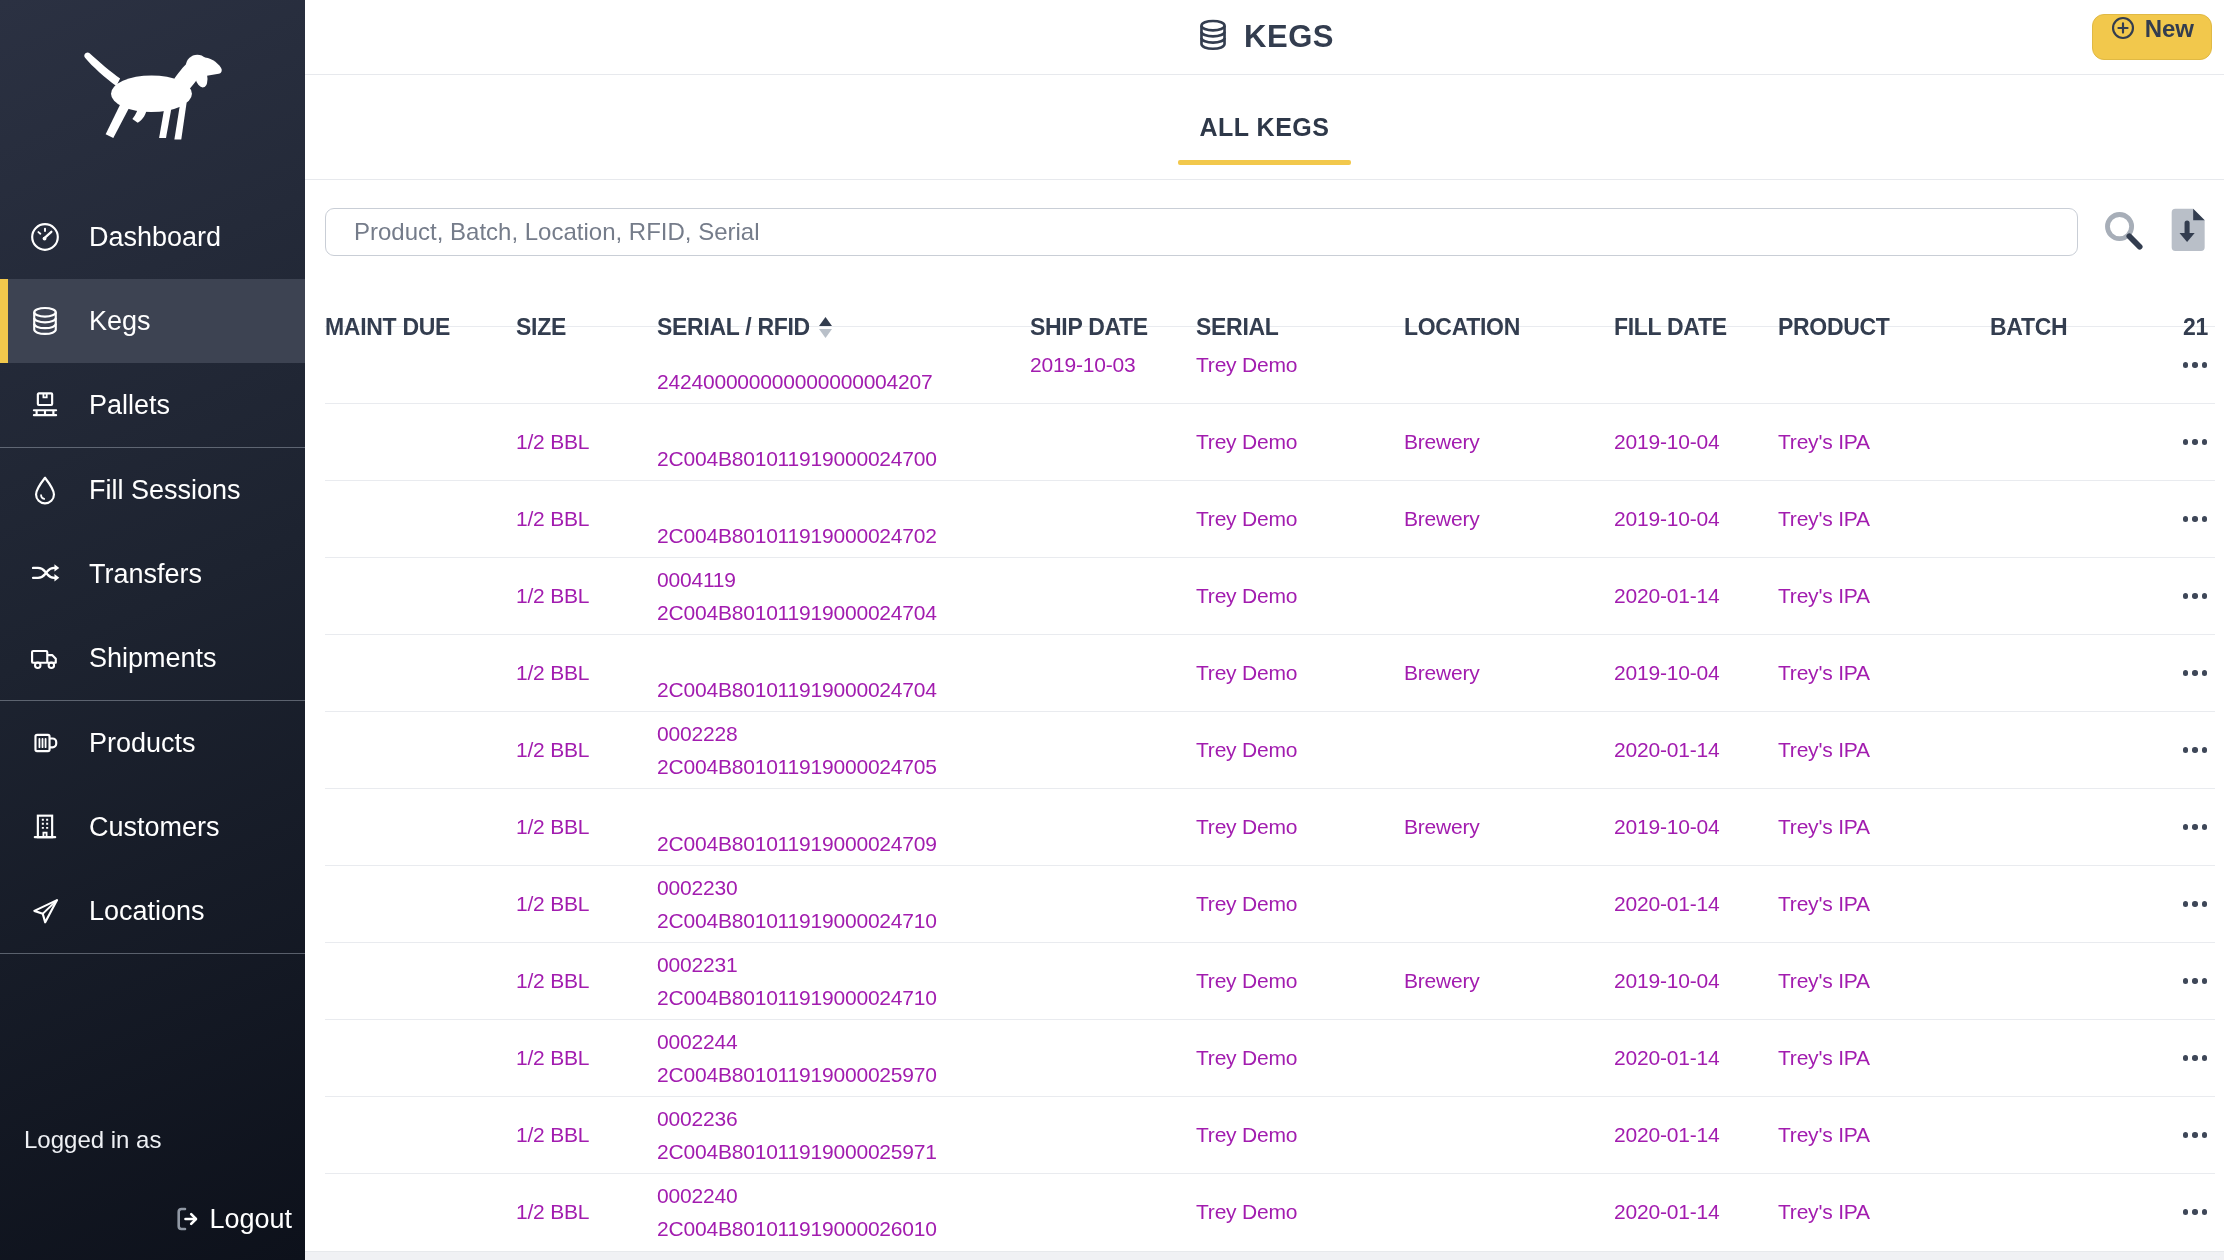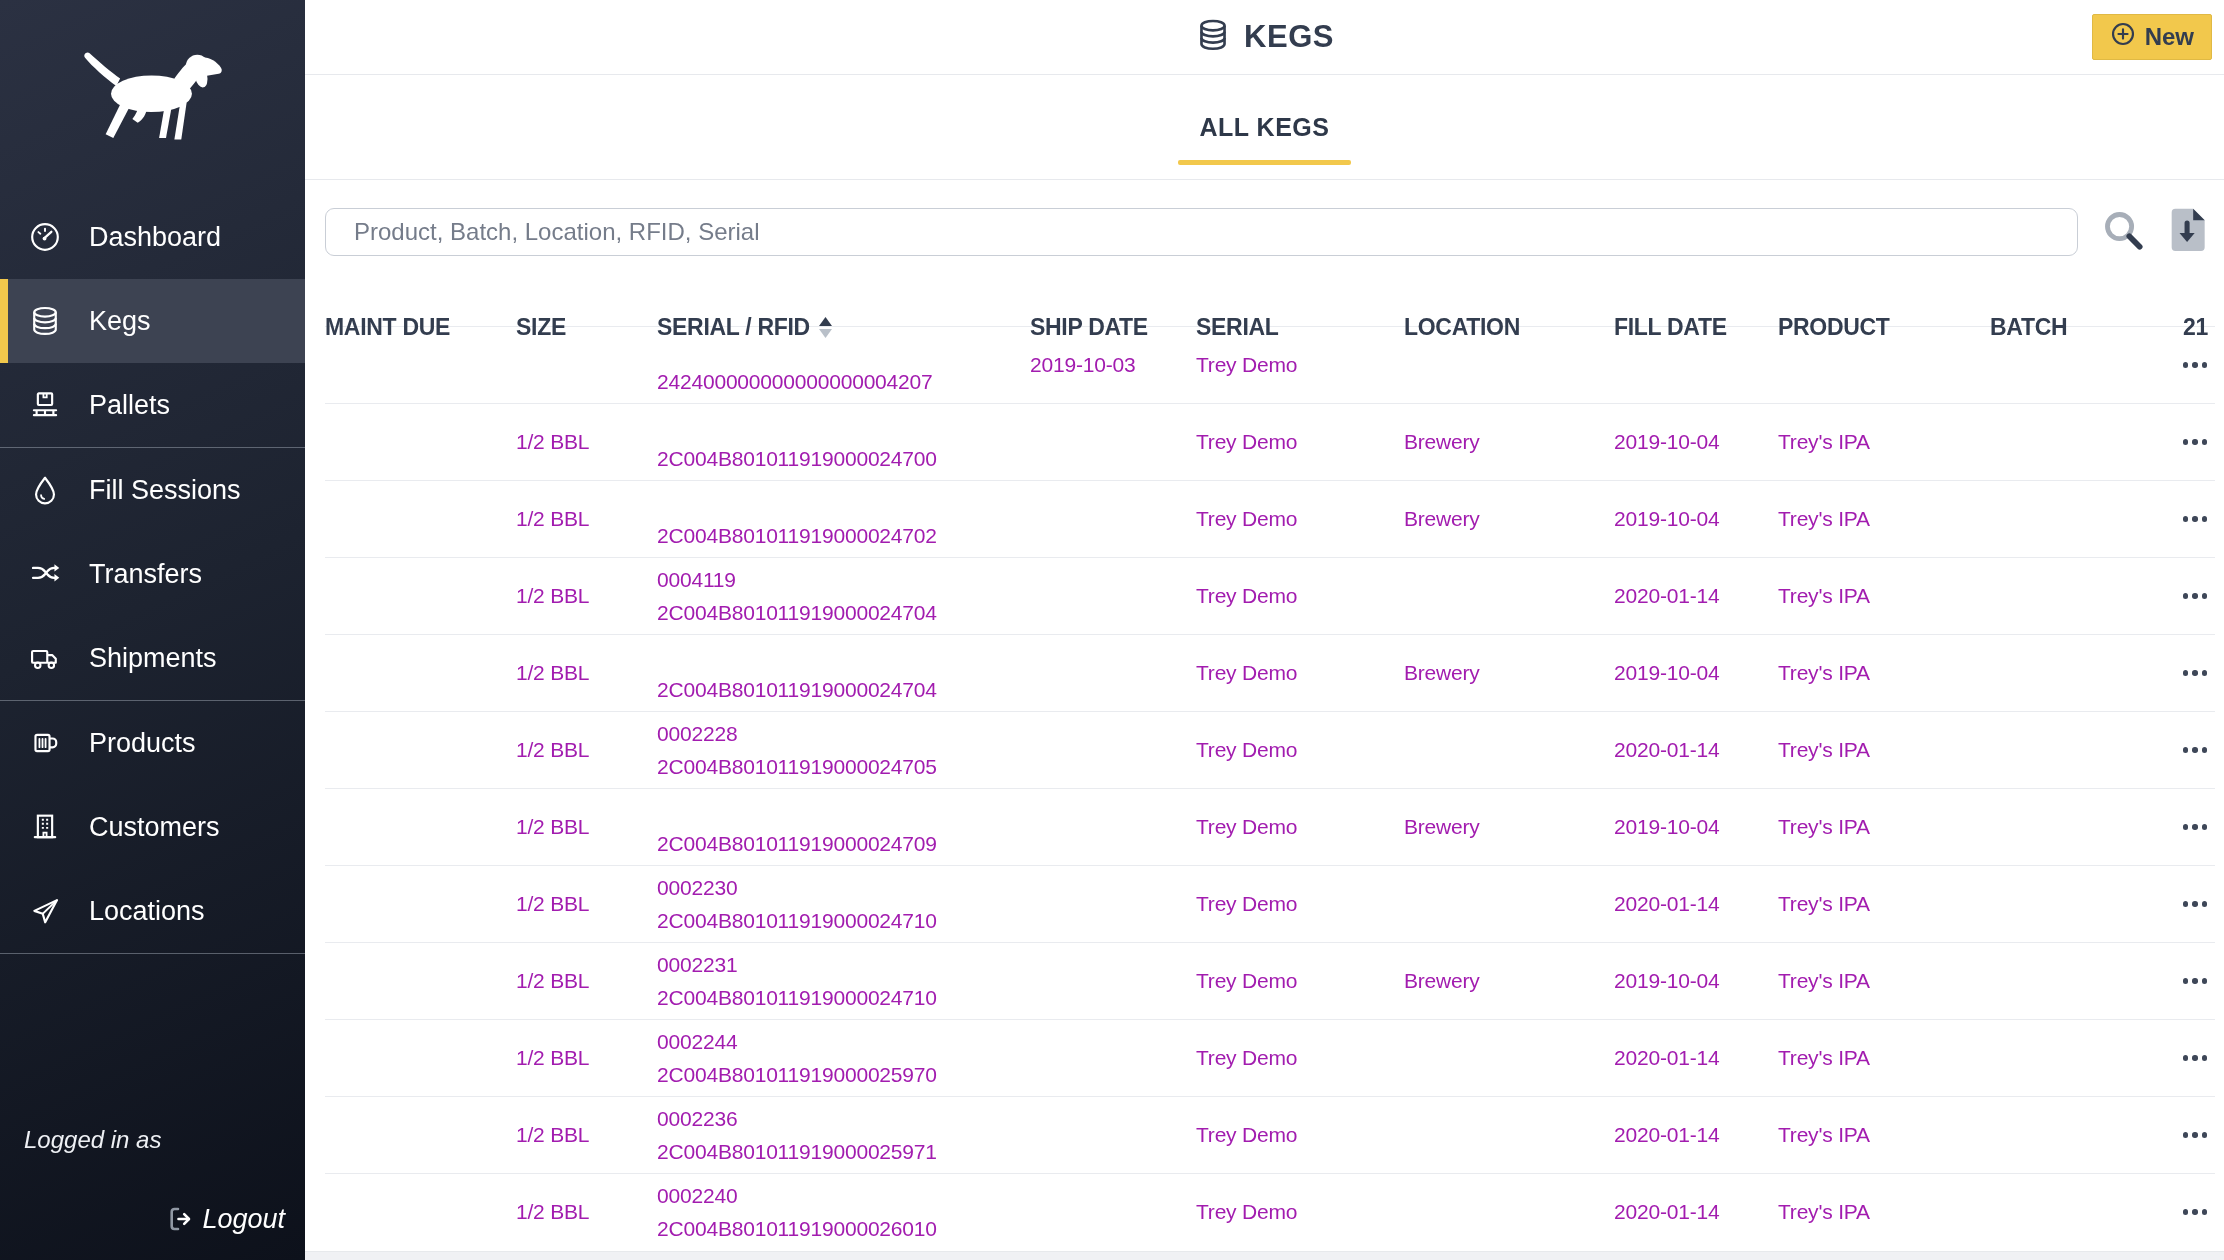--- a/index.html
+++ b/index.html
@@ -22,37 +22,37 @@
     position:relative; height:84px; display:flex; align-items:center;
     padding-left:28px; gap:27px; font-size:27px; color:#ffffff; cursor:pointer;
   }
   .nav-item.active { background:#3d4352; }
   .nav-item.active::before {
     content:""; position:absolute; left:0; top:0; bottom:0; width:8px; background:#F2C84C;
   }
   .nav-icon { width:34px; height:34px; flex:0 0 34px; display:flex; align-items:center; justify-content:center; }
   .nav-icon svg { display:block; }
   .nav-divider { height:1px; background:rgba(158,165,178,0.5); }
-  .sidebar-bottom { position:absolute; left:24px; right:20px; bottom:24px;font-style:italic; }
+  .sidebar-bottom { position:absolute; left:24px; right:13px; bottom:24px; }
   .logged-in { font-size:24px; color:#eef0f4; margin-bottom:48px; }
   .logout-row { display:flex; align-items:center; gap:4px; font-size:27px; color:#fff; cursor:pointer;justify-content:flex-end; }
 
   
   main { position:relative; flex:1; display:flex; flex-direction:column; background:#fff; }
 
   .topbar { position:relative; height:75px; border-bottom:1px solid #e7e9ed; flex:0 0 75px; }
   .title-wrap {
     position:absolute; left:0; right:0; top:0; bottom:0;
     display:flex; align-items:center; justify-content:center; gap:13px;
   }
   .page-title { font-size:31px; font-weight:bold; color:#333d4f; letter-spacing:0.5px; }
   .new-btn {
     position:absolute; right:12px; top:14px; height:46px; padding:0 17px;
-    background:#F2C84C; border:1px solid #e0b944; border-radius:2px;
-    display:flex; align-items:center; gap:9px;
+    background:#F2C84C; border:1px solid #e0b944; border-radius:12px;
+    display:flex; gap:9px;
     font-family:"Liberation Sans",sans-serif; font-size:24px; font-weight:bold; color:#333d4f; cursor:pointer;
   }
 
   .tabbar { height:105px; flex:0 0 105px; border-bottom:1px solid #e7e9ed; display:flex; justify-content:center; }
   .tab {
     position:relative; margin-top:38px; height:30px; padding:0 22px;
     font-size:25px; font-weight:bold; letter-spacing:0.5px; color:#2e3849; cursor:pointer;
   }
   .tab-underline { position:absolute; left:0; right:0; top:47px; height:5px; background:#F2C84C; border-radius:2px; }
 

